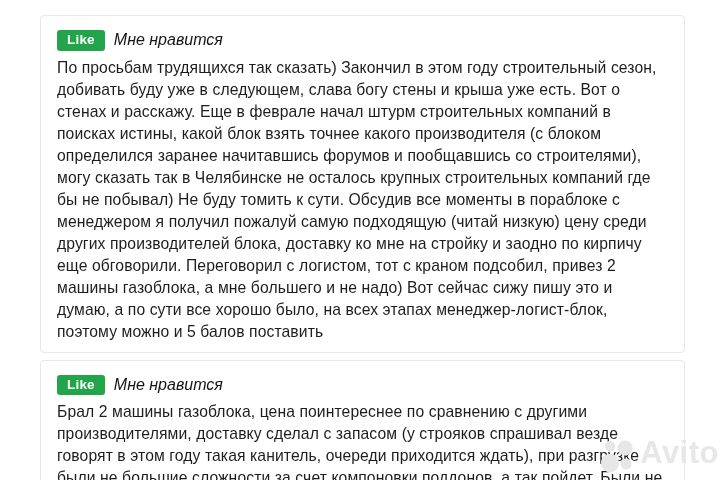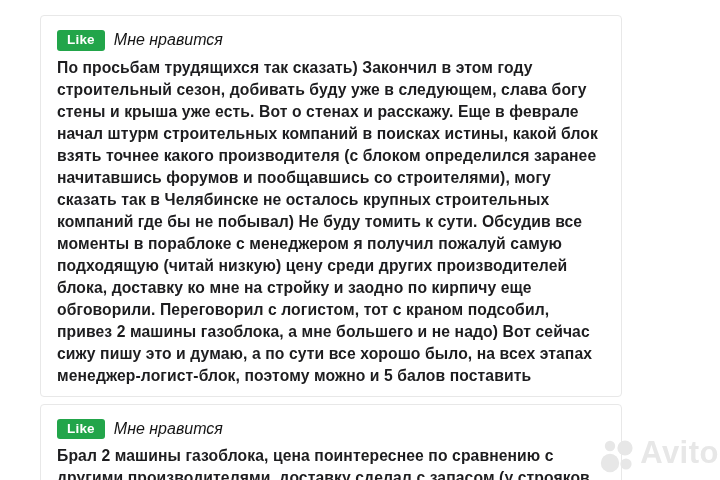--- a/index.html
+++ b/index.html
@@ -13,21 +13,21 @@
     -webkit-font-smoothing: antialiased;
   }
   .cards {
     position: absolute;
     top: 15px;
     left: 40px;
     width: 645px;
   }
   .review-card {
     box-sizing: border-box;
-    width: 582px;
+    width: 645px;
     background: #ffffff;
     border: 1px solid #e8e8e8;
     border-radius: 4px;
     padding: 12px 16px 9px 16px;
   }
   .review-card + .review-card { margin-top: 7px; }
   .reaction-row {
     display: flex;
     align-items: center;
     gap: 9px;
@@ -47,21 +47,20 @@
   .reaction-label {
     font-size: 16px;
     color: #161616;
     font-style: italic;
   }
   .review-body {
     font-size: 15.7px;
     line-height: 22px;
     color: #1d1d1f;
     letter-spacing: 0.1px;
-    font-weight: bold;
   }
   .watermark {
     position: absolute;
     right: 1px;
     bottom: 1px;
     display: flex;
     align-items: flex-start;
     gap: 4px;
     pointer-events: none;
   }

